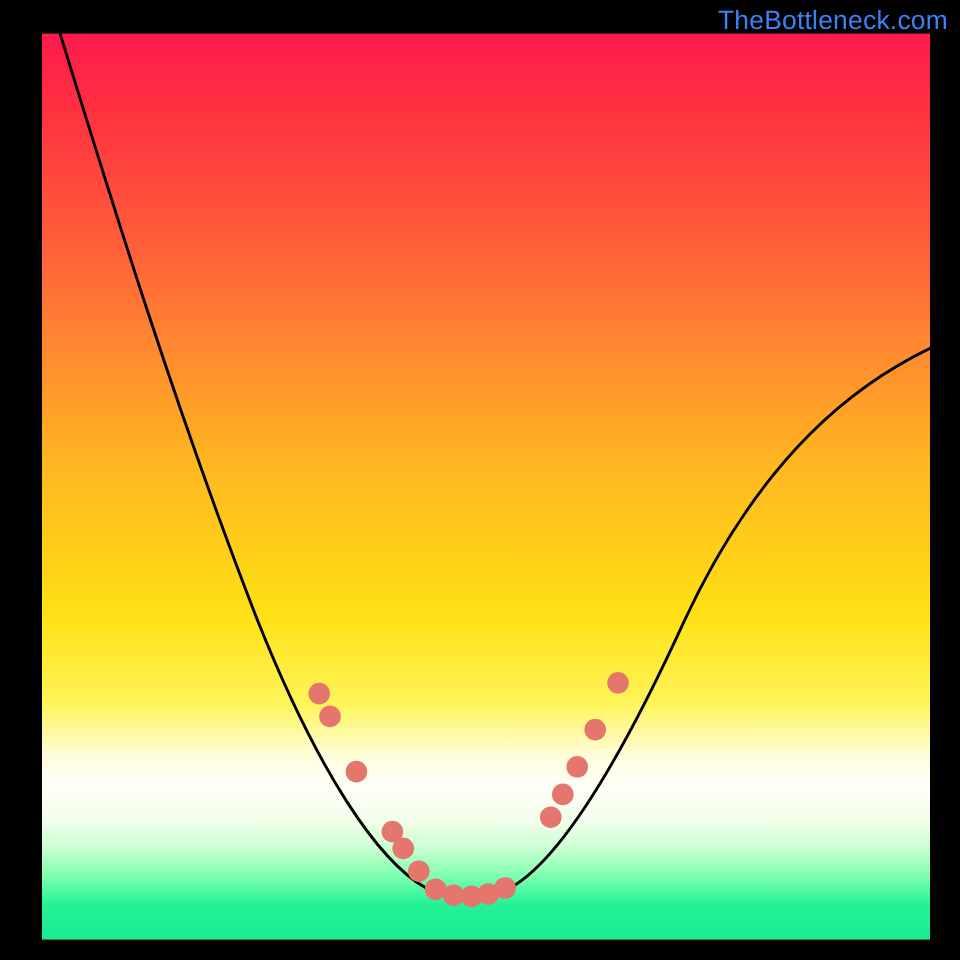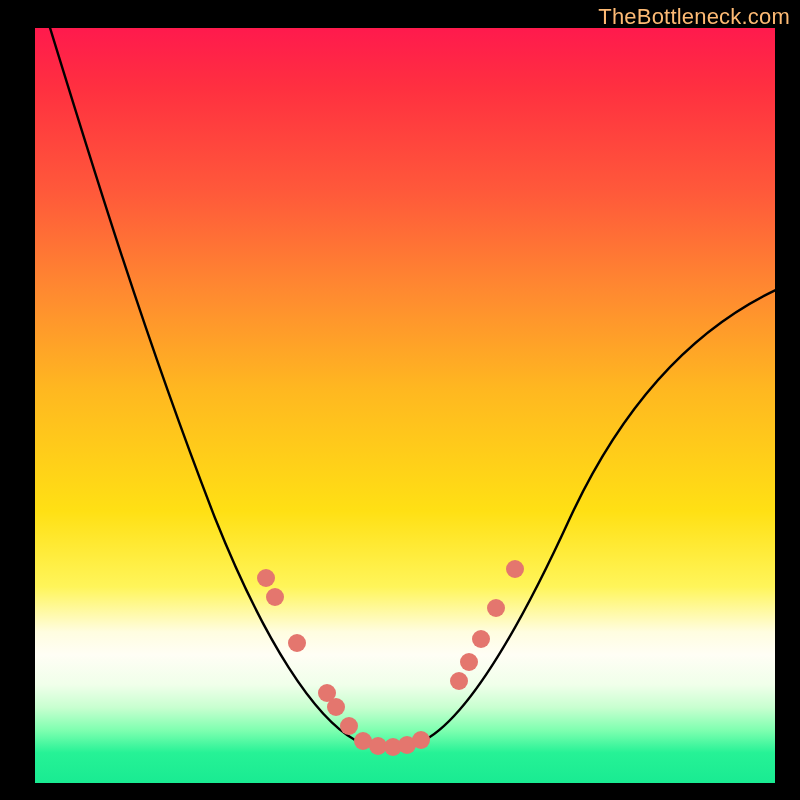--- a/index.html
+++ b/index.html
@@ -45,21 +45,21 @@
     position: absolute;
     left: 0; top: 0;
     width: 740px; height: 755px;
   }
   .watermark {
     position: absolute;
     top: 4px;
     right: 10px;
     font-family: Arial, Helvetica, sans-serif;
     font-size: 22px;
-    color: #fdba74;
+    color: #3b82f6;
     letter-spacing: 0.2px;
   }
 </style>
 </head>
 <body>
 
 <div class="frame">
   <div class="plot">
     <svg class="curve" viewBox="0 0 740 755" preserveAspectRatio="none">
       <g id="curve-paths">

